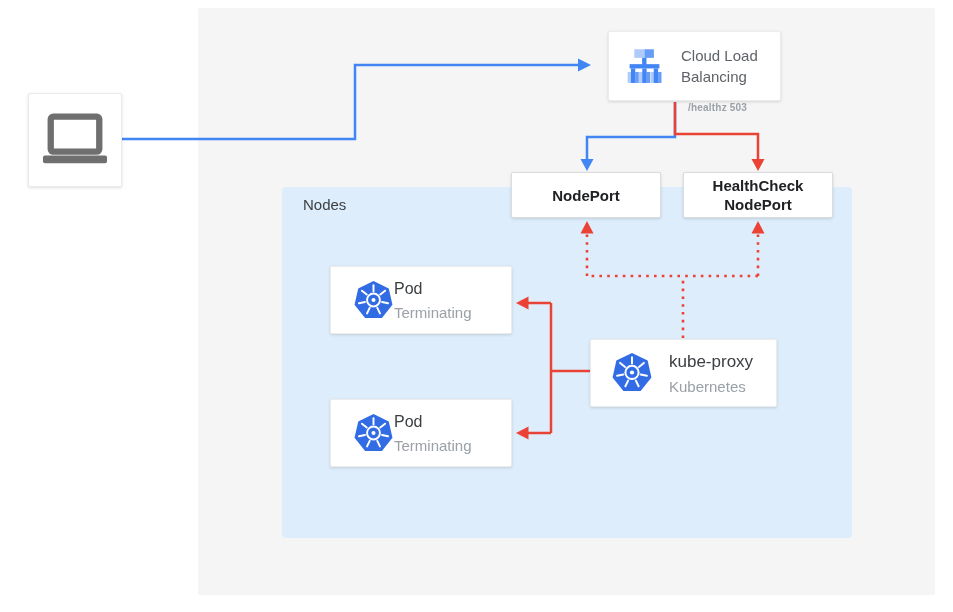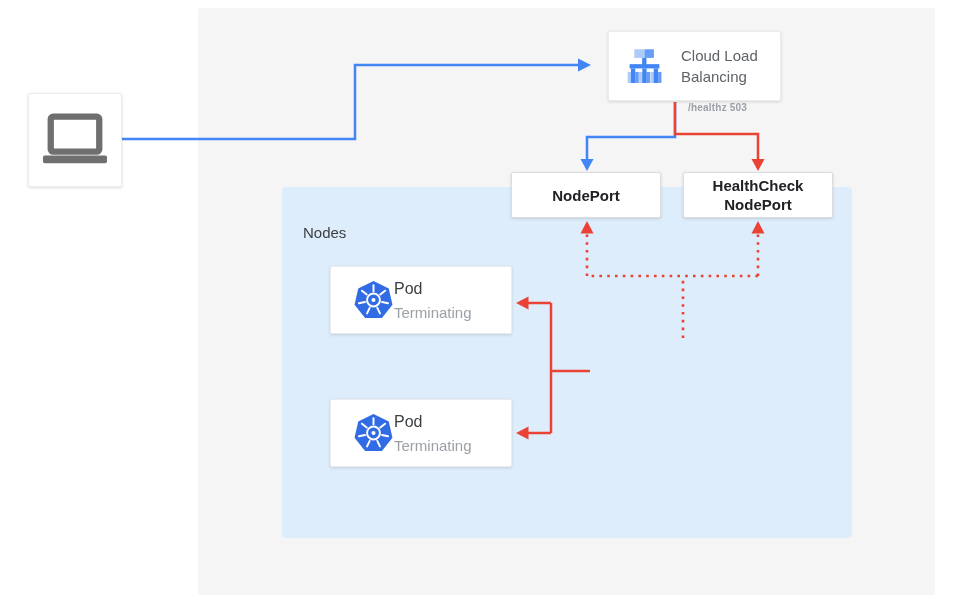--- a/index.html
+++ b/index.html
@@ -24,21 +24,21 @@
   }
   .panel-gray{
     position:absolute;left:198px;top:8px;width:737px;height:587px;
     background:var(--panel-bg);border-radius:2px;
   }
   .panel-nodes{
     position:absolute;left:282px;top:187px;width:570px;height:351px;
     background:var(--nodes-bg);border-radius:4px;
   }
   .nodes-label{
-    position:absolute;left:303px;top:196px;font-size:15px;color:var(--text-dark);margin-top:28px;
+    position:absolute;left:303px;top:196px;font-size:15px;color:var(--text-dark);
   }
   .edges-svg{position:absolute;left:0;top:0;width:953px;height:612px;pointer-events:none;}
   .edge-blue{stroke:var(--blue);stroke-width:2.5;fill:none;}
   .edge-red{stroke:var(--red);stroke-width:2.5;fill:none;}
   .edge-red-dotted{stroke:var(--red);stroke-width:2.6;fill:none;stroke-dasharray:2.6 5.2;}
   .arrow-blue{fill:var(--blue);stroke:none;}
   .arrow-red{fill:var(--red);stroke:none;}
   .node{
     position:absolute;background:#fff;border:1px solid #ECECEC;border-radius:2px;
     box-shadow:0 1px 3px rgba(60,64,67,.18);box-sizing:border-box;
@@ -176,14 +176,36 @@
           <line x1="26.6" y1="14.2" x2="31.3" y2="10.4"></line>
         </g>
       </svg>
     </span>
     <div>
       <div class="node-title">Pod</div>
       <div class="node-sub">Terminating</div>
     </div>
   </div>
 
+  <div class="node kp-node">
+    <span class="icon-wrap">
+      <svg width="42" height="42" viewBox="0 0 40 40">
+        <polygon points="20,1 5.1,8.2 1.5,24.2 11.8,37.1 28.2,37.1 38.5,24.2 34.9,8.2" fill="var(--k8s-blue)"></polygon>
+        <circle cx="20" cy="19.5" r="6.3" fill="none" stroke="#fff" stroke-width="1.9"></circle>
+        <circle cx="20" cy="19.5" r="2" fill="#fff"></circle>
+        <g stroke="#fff" stroke-width="1.9" stroke-linecap="round">
+          <line x1="20" y1="11" x2="20" y2="5"></line>
+          <line x1="13.4" y1="14.2" x2="8.7" y2="10.4"></line>
+          <line x1="11.7" y1="21.4" x2="5.8" y2="22.7"></line>
+          <line x1="16.3" y1="27.2" x2="13.7" y2="32.6"></line>
+          <line x1="23.7" y1="27.2" x2="26.3" y2="32.6"></line>
+          <line x1="28.3" y1="21.4" x2="34.2" y2="22.7"></line>
+          <line x1="26.6" y1="14.2" x2="31.3" y2="10.4"></line>
+        </g>
+      </svg>
+    </span>
+    <div>
+      <div class="node-title kp-title">kube-proxy</div>
+      <div class="node-sub">Kubernetes</div>
+    </div>
+  </div>
 
 </div>
 
 </body></html>

